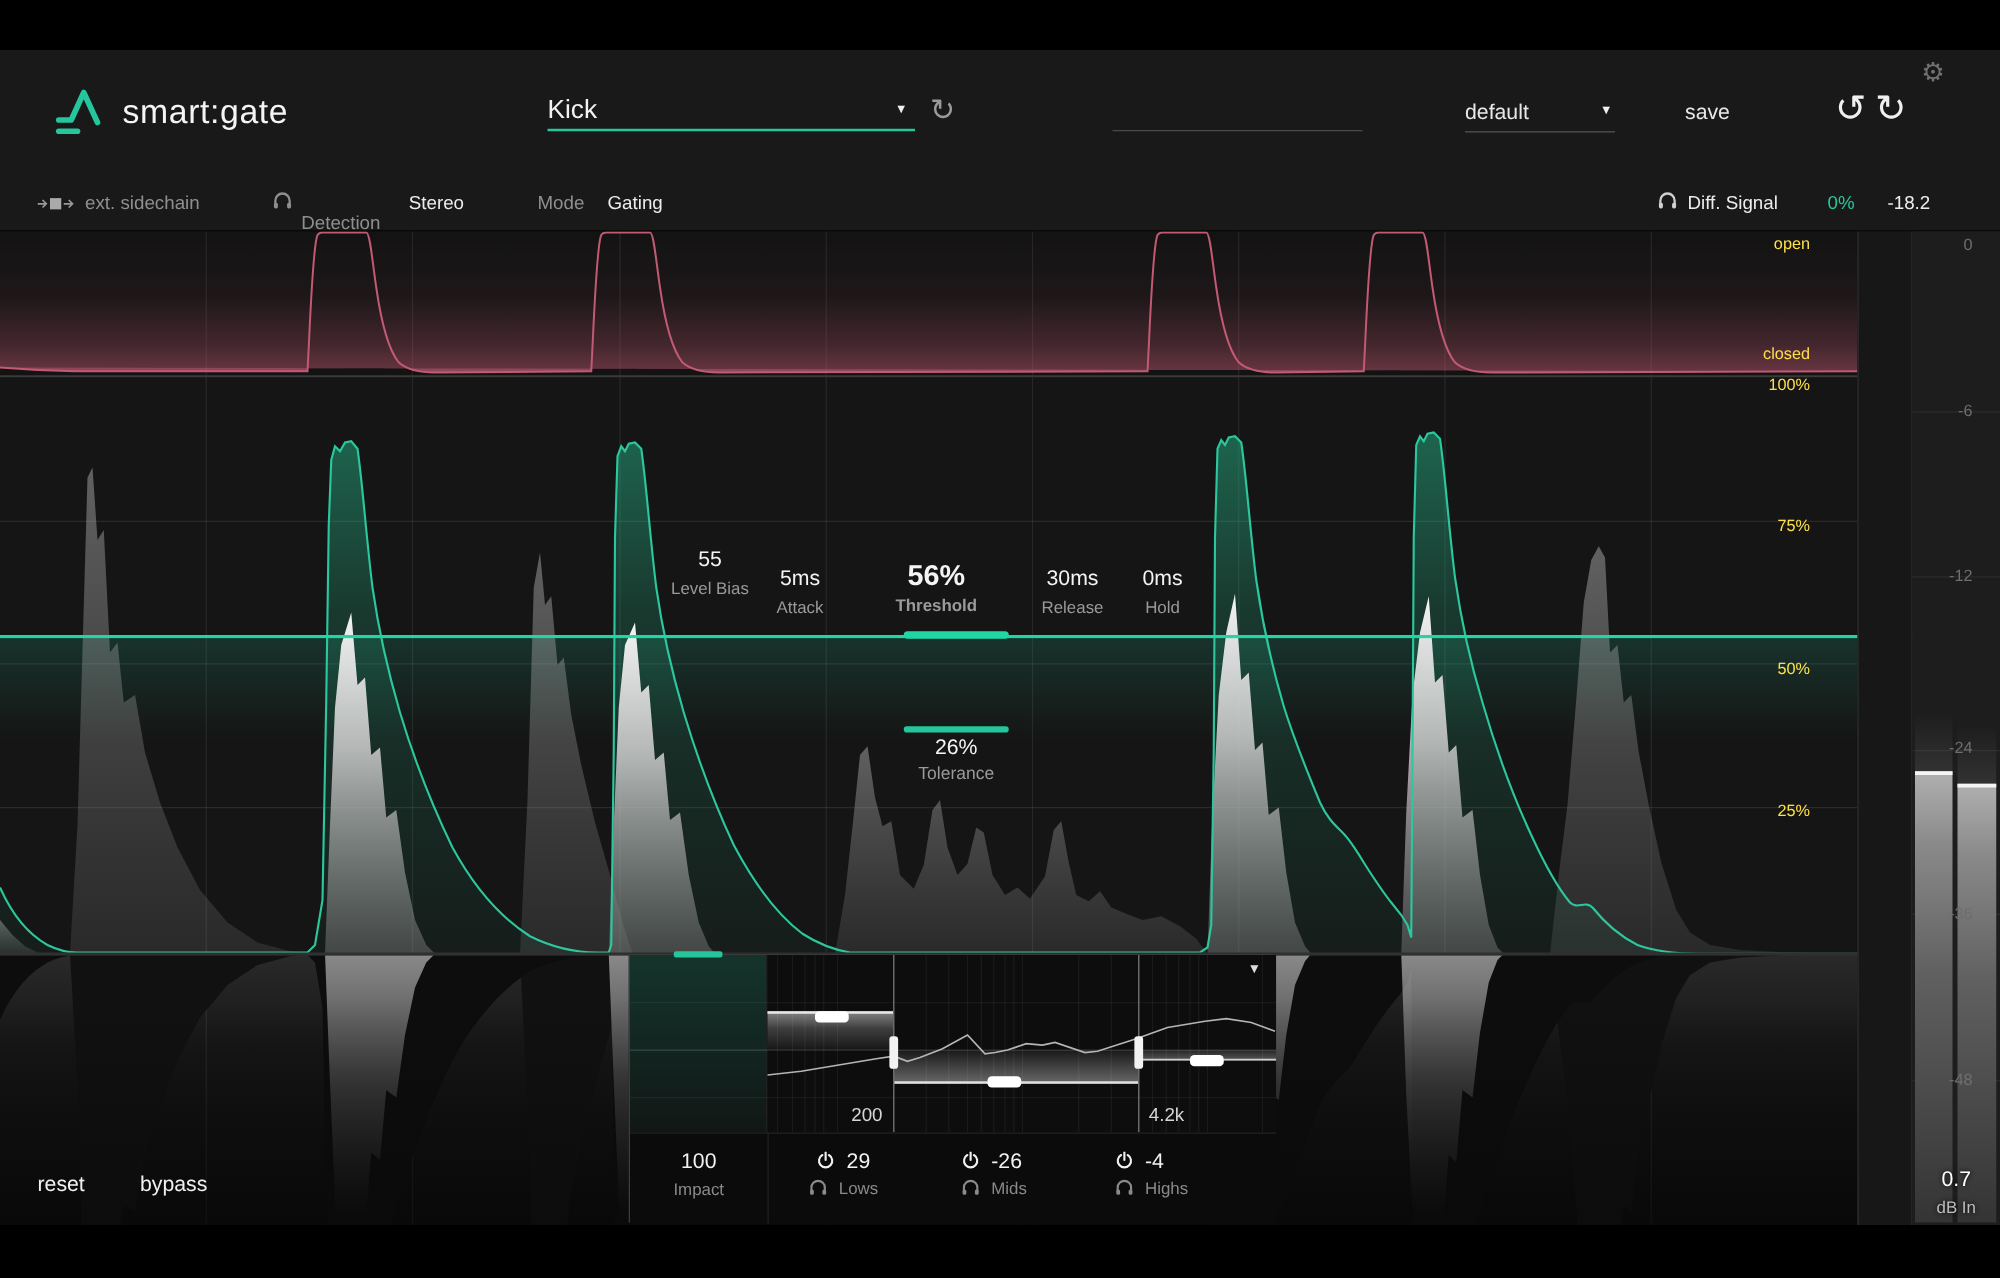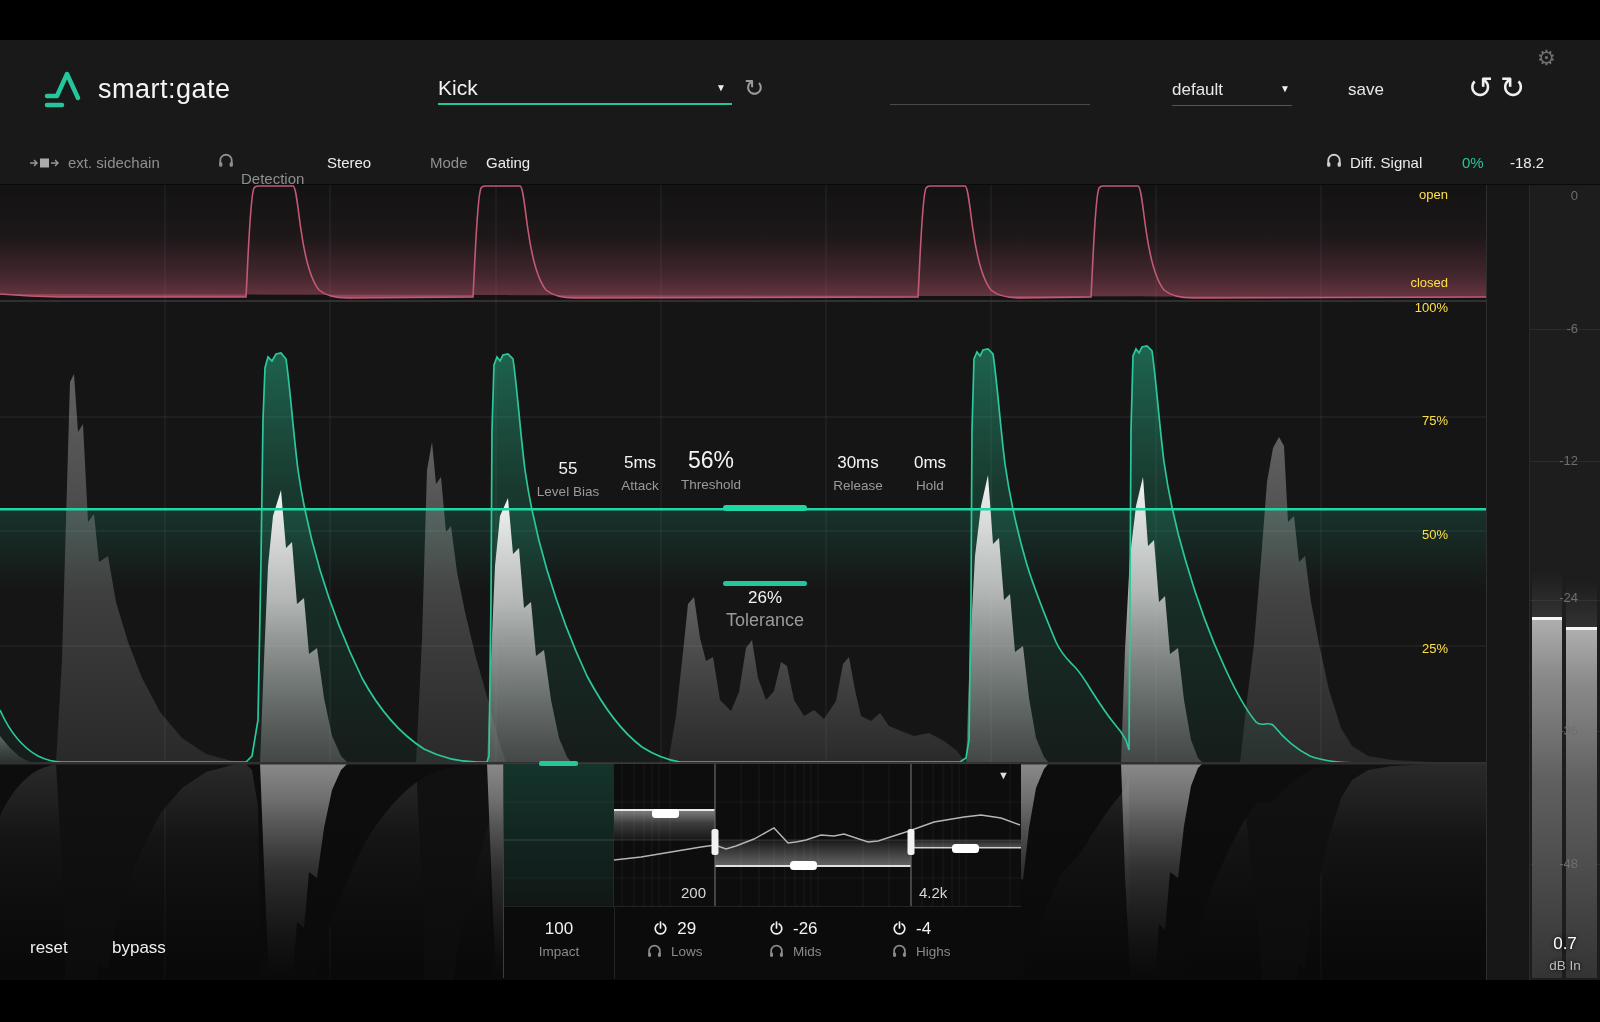--- a/index.html
+++ b/index.html
@@ -50,21 +50,21 @@
          border-left:1px solid #2e2e2e;border-right:1px solid #2a2a2a;box-sizing:border-box;}
   .mbar{position:absolute;background:linear-gradient(to bottom,#b0b0b0 0%,#8a8a8a 16%,#606060 45%,#343434 100%);}
   .mbar::before{content:"";position:absolute;left:0;top:0;width:100%;height:3px;background:#f5f5f5;}
   .mist{position:absolute;background:linear-gradient(to top,rgba(160,160,160,.16),rgba(160,160,160,0));}
   .mread{position:absolute;left:1530px;width:70px;text-align:center;}
   
   .footer-btn{position:absolute;font-size:17px;color:#f0f0f0;cursor:default;}
   .thr-handle{position:absolute;left:723px;top:505px;width:84px;height:6px;border-radius:3px;background:#1ed7a4;}
   .tol-bar{position:absolute;left:723px;top:581px;width:84px;height:5px;border-radius:2.5px;background:#25c69b;}
   .tol-val{position:absolute;left:723px;top:588px;width:84px;text-align:center;font-size:17px;color:#f4f4f4;}
-  .tol-lab{position:absolute;left:703px;top:610px;width:124px;text-align:center;font-size:18px;color:#9a9a9a;}
+  .tol-lab{position:absolute;left:703px;top:610px;width:124px;text-align:center;font-size:14px;color:#9a9a9a;}
   .hdr-ic{vertical-align:-3px;}
 </style>
 </head>
 <body>
 
 <div class="stage">
 
   <div class="chrome"></div>
   <div class="display-bg"></div>
 
@@ -238,29 +238,29 @@
   <div class="strip"></div>
   <div class="abs" style="left:0;top:184px;width:1600px;height:1px;background:#0a0a0a;"></div>
 
   <div class="scale-lab" style="top:187px;">open</div>
   <div class="scale-lab" style="top:275px;">closed</div>
   <div class="scale-lab" style="top:300px;">100%</div>
   <div class="scale-lab" style="top:413px;">75%</div>
   <div class="scale-lab" style="top:527px;">50%</div>
   <div class="scale-lab" style="top:641px;">25%</div>
 
-  <div class="param" style="left:568px;top:459px;">
+  <div class="param" style="left:568px;top:438px;">
     <div class="val accent-text">55</div>
     <div class="lab">Level Bias</div>
   </div>
   <div class="param" style="left:640px;top:453px;">
     <div class="val">5ms</div>
     <div class="lab">Attack</div>
   </div>
-  <div class="param" style="left:711px;top:447px;">
+  <div class="param" style="left:749px;top:447px;font-weight:bold;">
     <div class="val big">56%</div>
     <div class="lab" style="margin-top:3px;">Threshold</div>
   </div>
   <div class="param" style="left:858px;top:453px;">
     <div class="val">30ms</div>
     <div class="lab">Release</div>
   </div>
   <div class="param" style="left:930px;top:453px;">
     <div class="val">0ms</div>
     <div class="lab">Hold</div>

